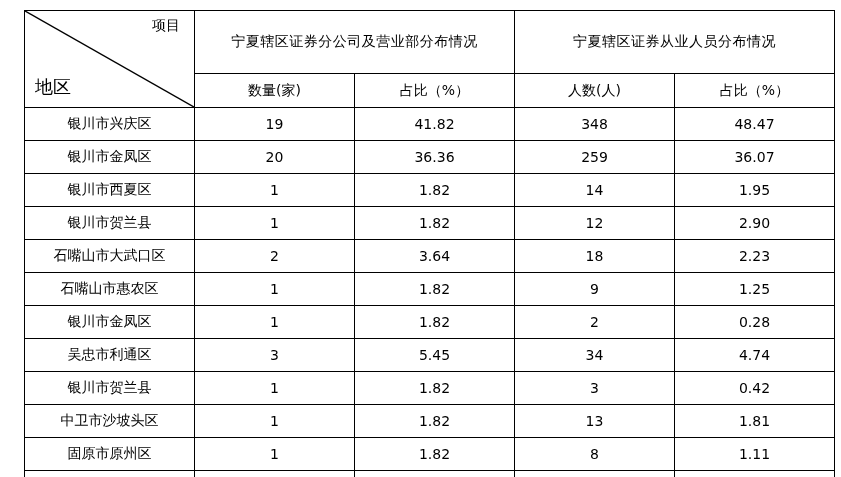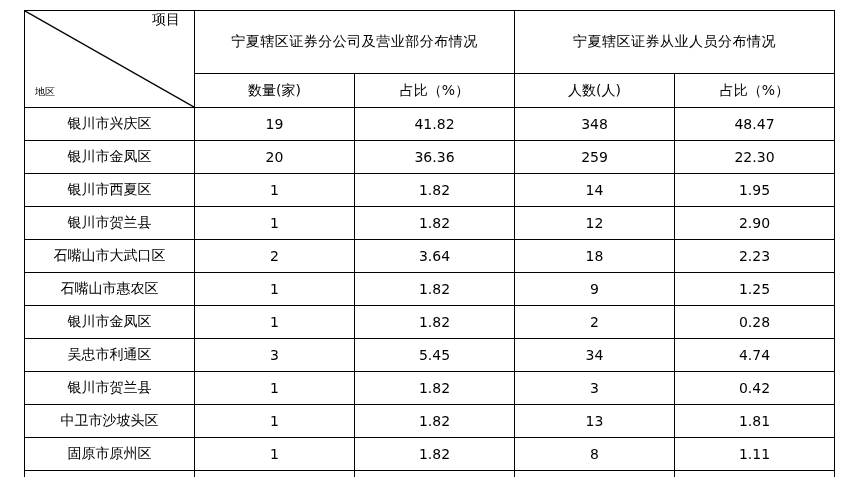--- a/index.html
+++ b/index.html
@@ -55,28 +55,28 @@
   }
   .diag-line {
     position: absolute;
     inset: 0;
     width: 100%;
     height: 100%;
   }
   .corner-label-col {
     position: absolute;
     right: 14px;
-    top: 0;
+    top: 6px;
     font-size: 14px;
   }
   .corner-label-row {
     position: absolute;
     left: 10px;
     bottom: 8px;
-    font-size: 10px;
+    font-size: 18px;
   }
   .group-head {
     height: 62px;
     font-size: 15px;
     letter-spacing: 0.5px;
     margin-top: 29px;
   }
   .sub-head {
     height: 33px;
     font-size: 14px;
@@ -133,21 +133,21 @@
         <td class="data-cell">19</td>
         <td class="data-cell">41.82</td>
         <td class="data-cell">348</td>
         <td class="data-cell">48.47</td>
       </tr>
       <tr>
         <td class="region-cell">银川市金凤区</td>
         <td class="data-cell">20</td>
         <td class="data-cell">36.36</td>
         <td class="data-cell">259</td>
-        <td class="data-cell">22.30</td>
+        <td class="data-cell">36.07</td>
       </tr>
       <tr>
         <td class="region-cell">银川市西夏区</td>
         <td class="data-cell">1</td>
         <td class="data-cell">1.82</td>
         <td class="data-cell">14</td>
         <td class="data-cell">1.95</td>
       </tr>
       <tr>
         <td class="region-cell">银川市贺兰县</td>

